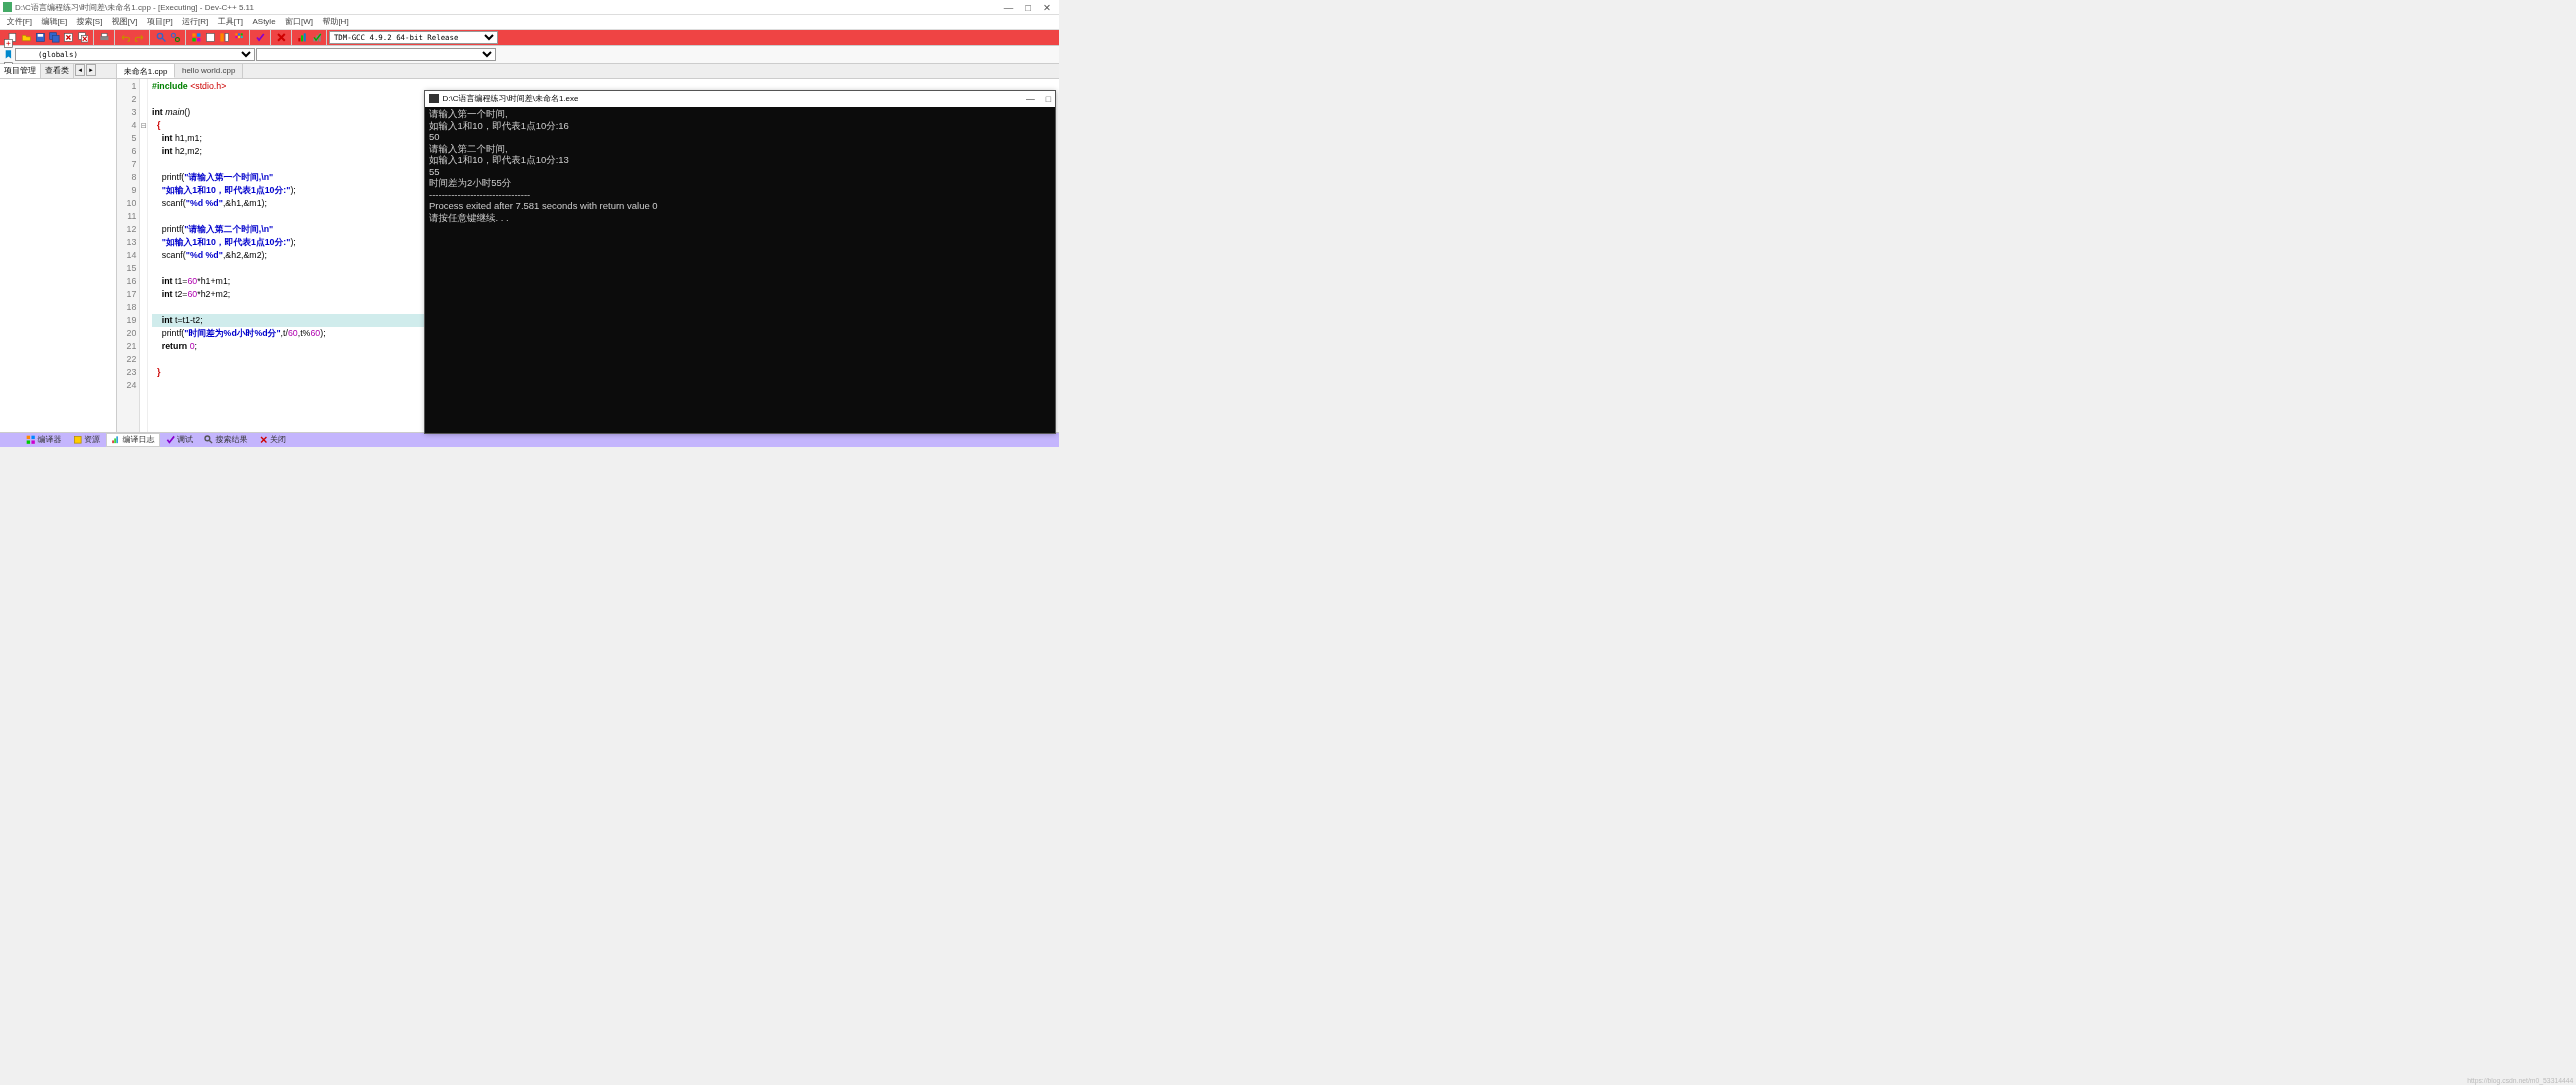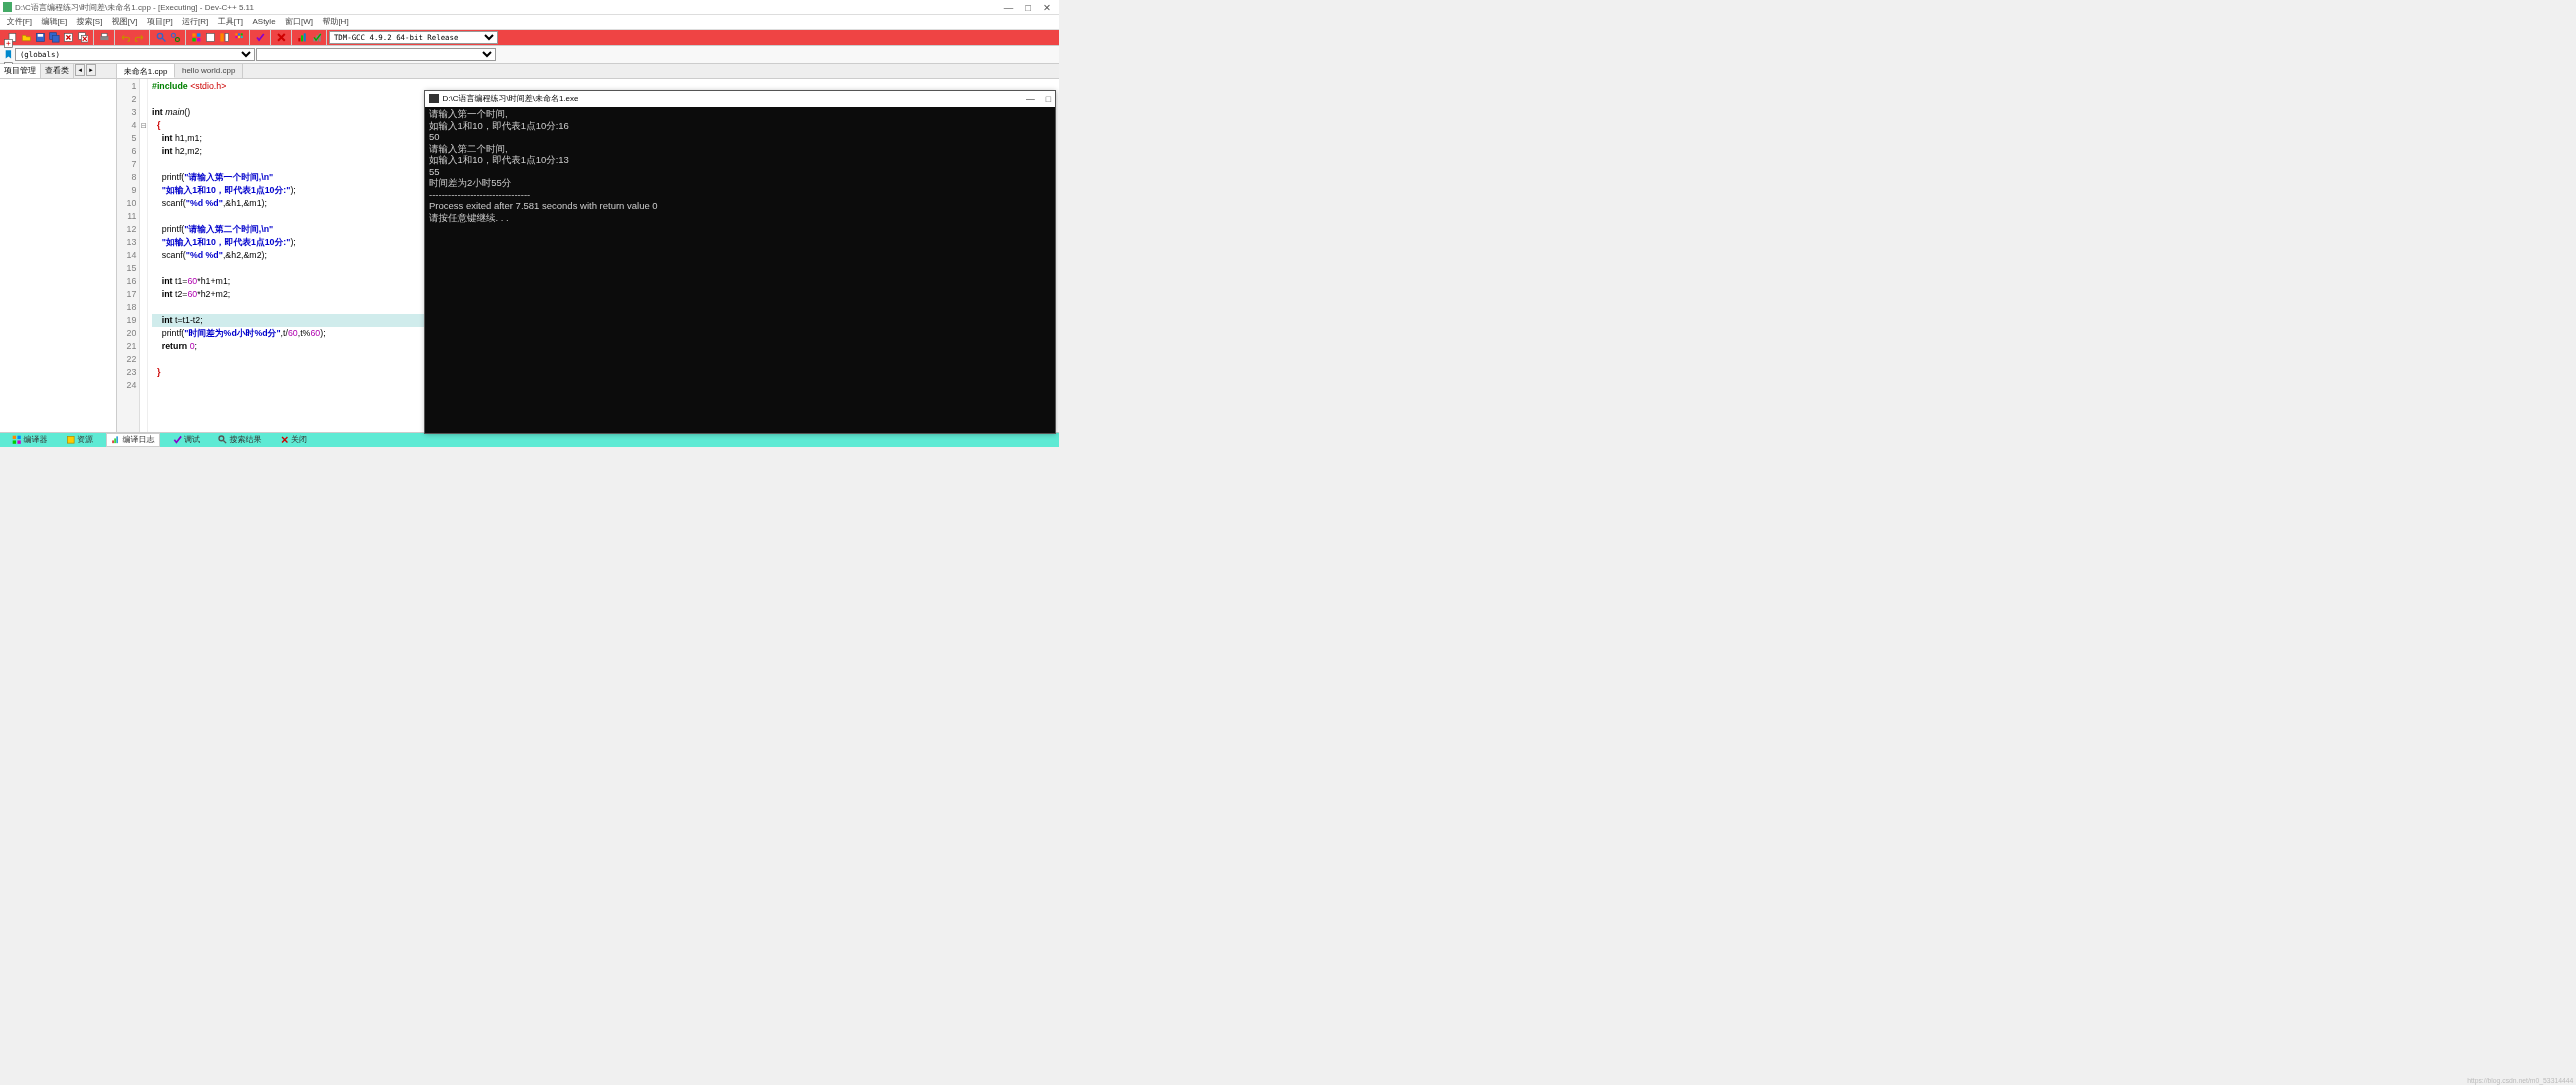--- a/index.html
+++ b/index.html
@@ -53,21 +53,21 @@
 .str { color: #0000cc; font-weight: bold; }
 .num { color: #b000b0; }
 
 .console { position: absolute; top: 26px; left: 307px; width: 632px; height: 344px; background: #0c0c0c; color: #ccc; font-family: "NSimSun", SimSun, monospace; font-size: 9.5px; border: 0.7px solid #555; box-shadow: 1.4px 1.4px 5.4px rgba(0,0,0,0.3); }
 .console .ctitle { height: 16px; background: #fff; color: #000; display: flex; align-items: center; padding: 0 4px; font-family: "Microsoft YaHei"; font-size: 8px; }
 .console .cicon { width: 9.5px; height: 9.5px; background: #333; margin-right: 4px; display: inline-block; }
 .console .ctitle .sp { flex: 1; }
 .console .cbtns { display: flex; gap: 10.8px; color: #444; font-size: 8.8px; }
 .console .cbody { padding: 1.4px 4px; line-height: 11.5px; white-space: pre-wrap; color: #ccc; }
 
-.bottom { height: 15px; background: #5eead4; border-top: 0.7px solid #ccc; display: flex; align-items: center; padding: 0 7px; gap: 8px; }
+.bottom { height: 15px; background: #c4b5fd; border-top: 0.7px solid #ccc; display: flex; align-items: center; padding: 0 21px; gap: 1px; }
 .bottom .btab { display: flex; align-items: center; gap: 2px; padding: 0.7px 4px; border: 0.7px solid transparent; cursor: pointer; font-size: 8px; color: #333; }
 .bottom .btab.active { background: #fff; border-color: #ccc; }
 .bottom .bic { width: 9.5px; height: 9.5px; display: inline-block; }
 
 .watermark { position: fixed; right: 2.7px; bottom: 1.4px; font-size: 6.8px; color: #bbb; font-family: Arial; }
 
 svg { display: block; }
 </style>
 </head>
 <body>
@@ -242,21 +242,21 @@
           <rect x="2" y="2" width="12" height="12" fill="#fff" stroke="#555"></rect>
           <path d="M5 8h6M8 5v6" stroke="#c00"></path>
         </svg></span>
     <span class="btn"><svg width="10.8" height="10.8" viewBox="0 0 16 16">
           <path d="M4 2h8v12l-4-3-4 3z" fill="#08c"></path>
         </svg></span>
     <span class="btn"><svg width="10.8" height="10.8" viewBox="0 0 16 16">
           <rect x="2" y="4" width="12" height="8" fill="#fff" stroke="#555"></rect>
         </svg></span>
   </div>
-  <select style="width:240px;">
+  <select style="width:240px;padding-left:18px;">
     <option>(globals)</option>
   </select>
   <select style="width:240px;">
     <option></option>
   </select>
 </div>
 
 <div class="middle">
   <div class="sidebar">
     <div class="sbtabs">

